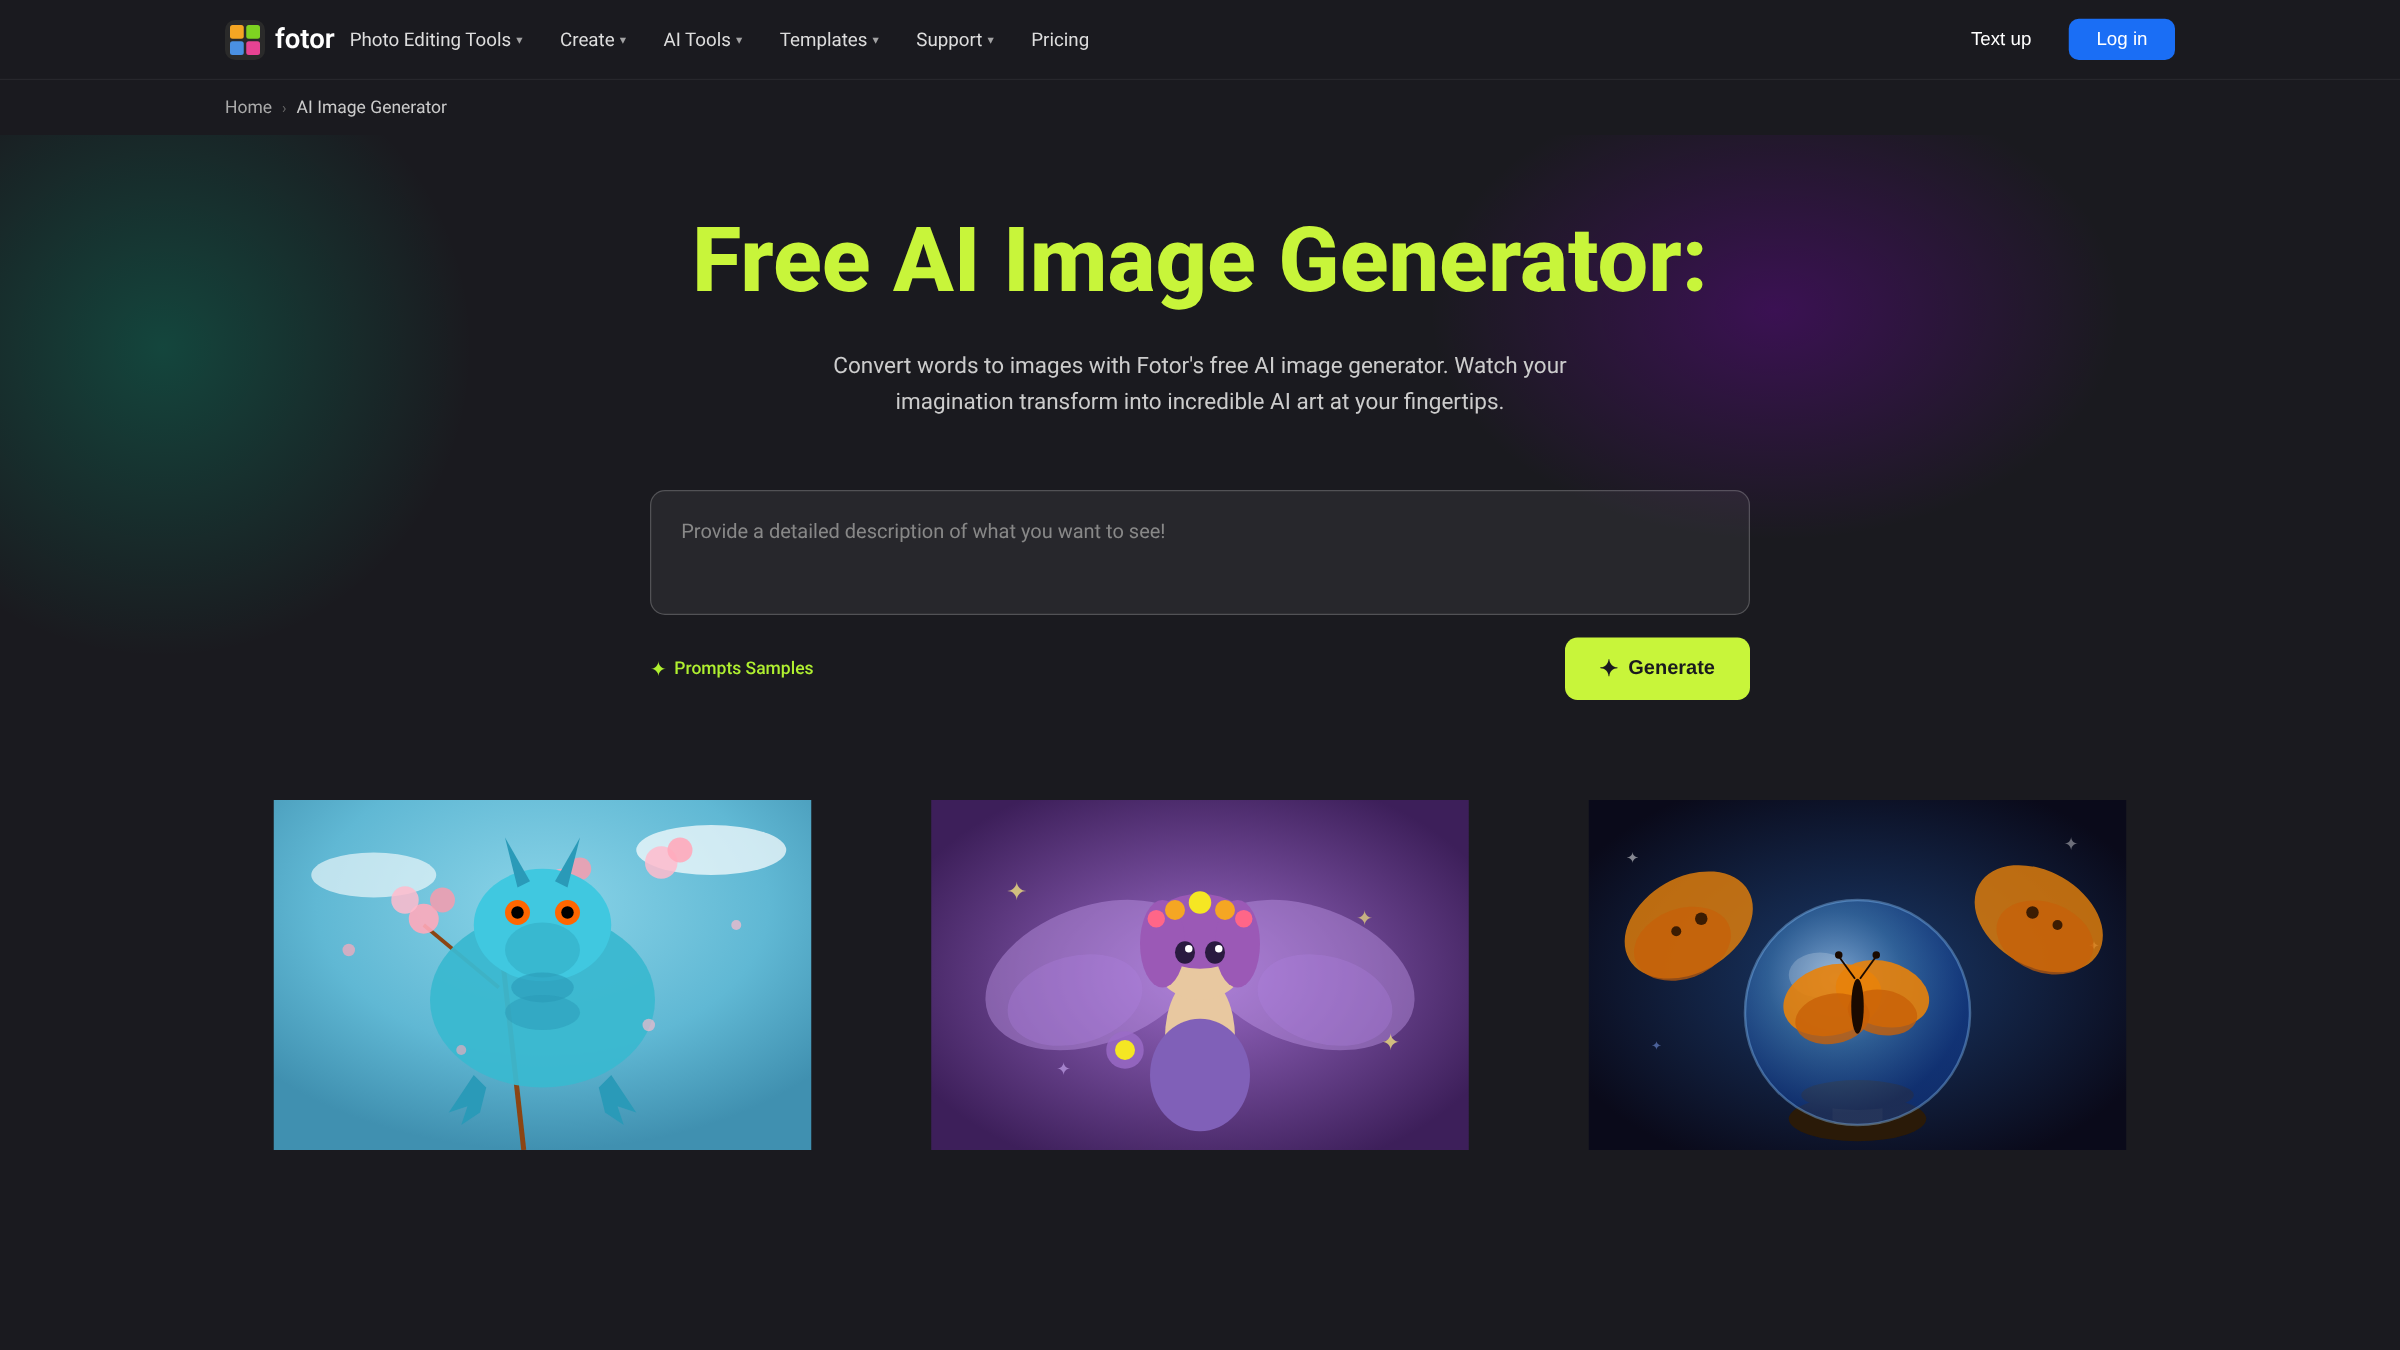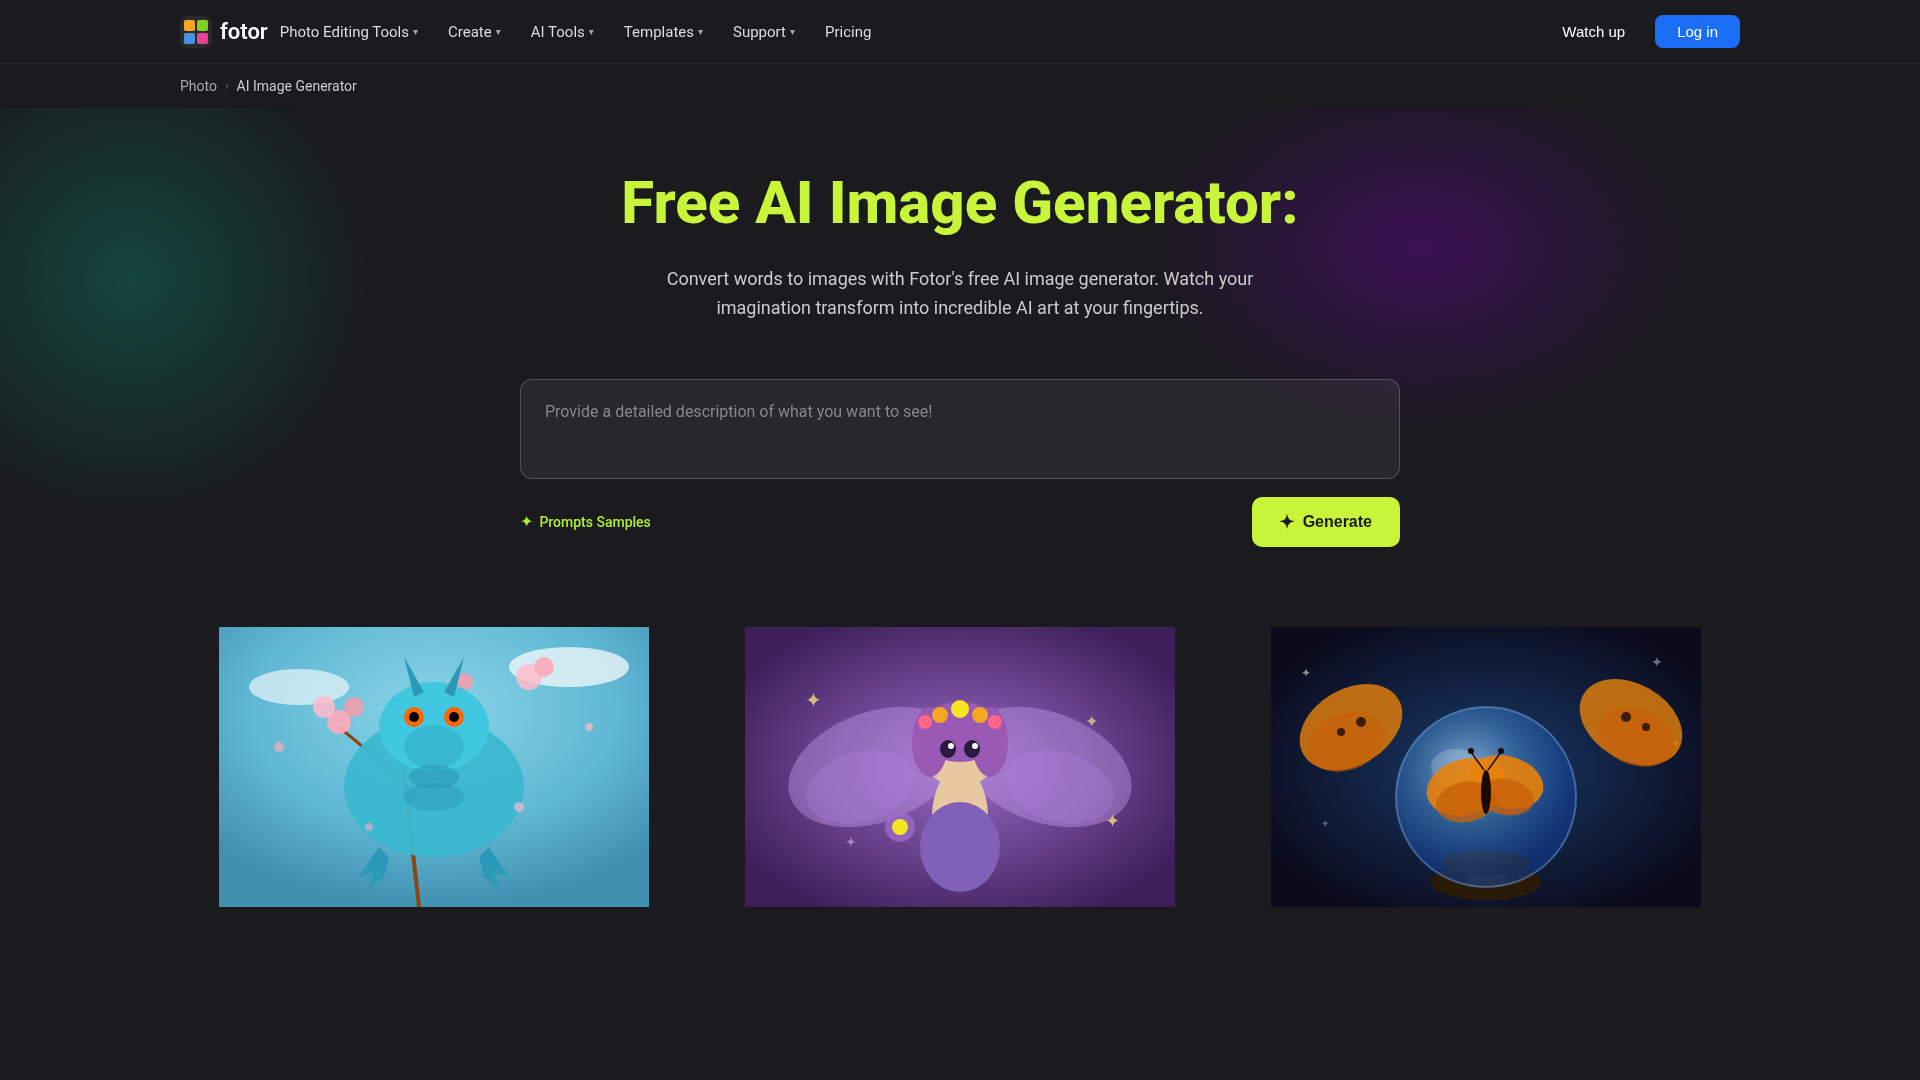--- a/index.html
+++ b/index.html
@@ -160,21 +160,21 @@
       position: absolute;
       top: -60px;
       right: 200px;
       width: 600px;
       height: 400px;
       background: radial-gradient(ellipse, rgba(120, 0, 180, 0.35) 0%, transparent 65%);
       pointer-events: none;
     }
 
     .hero-title {
-      font-size: 60px;
+      font-size: 72px;
       font-weight: 800;
       color: #c8f53a;
       text-align: center;
       line-height: 1.15;
       margin-bottom: 28px;
       position: relative;
       z-index: 1;
       max-width: 900px;
     }
 
@@ -313,27 +313,27 @@
         <span>Support</span>
         <span class="chevron-icon">▾</span>
       </div>
       <div class="nav-item">
         <span>Pricing</span>
       </div>
     </div>
   </div>
 
   <div class="nav-right">
-    <button class="btn-signup">Watch up</button>
+    <button class="btn-signup">Text up</button>
     <button class="btn-login">Log in</button>
   </div>
 </nav>
 
 <div class="breadcrumb">
-  <span class="breadcrumb-home">Photo</span>
+  <span class="breadcrumb-home">Home</span>
   <span class="breadcrumb-separator">›</span>
   <span class="breadcrumb-current">AI Image Generator</span>
 </div>
 
 <section class="hero-section">
   <h1 class="hero-title">
     <span>Free AI Image Generator:</span><br>
   </h1>
   <p class="hero-subtitle">Convert words to images with Fotor's free AI image generator. Watch your imagination transform into incredible AI art at your fingertips.</p>
 

